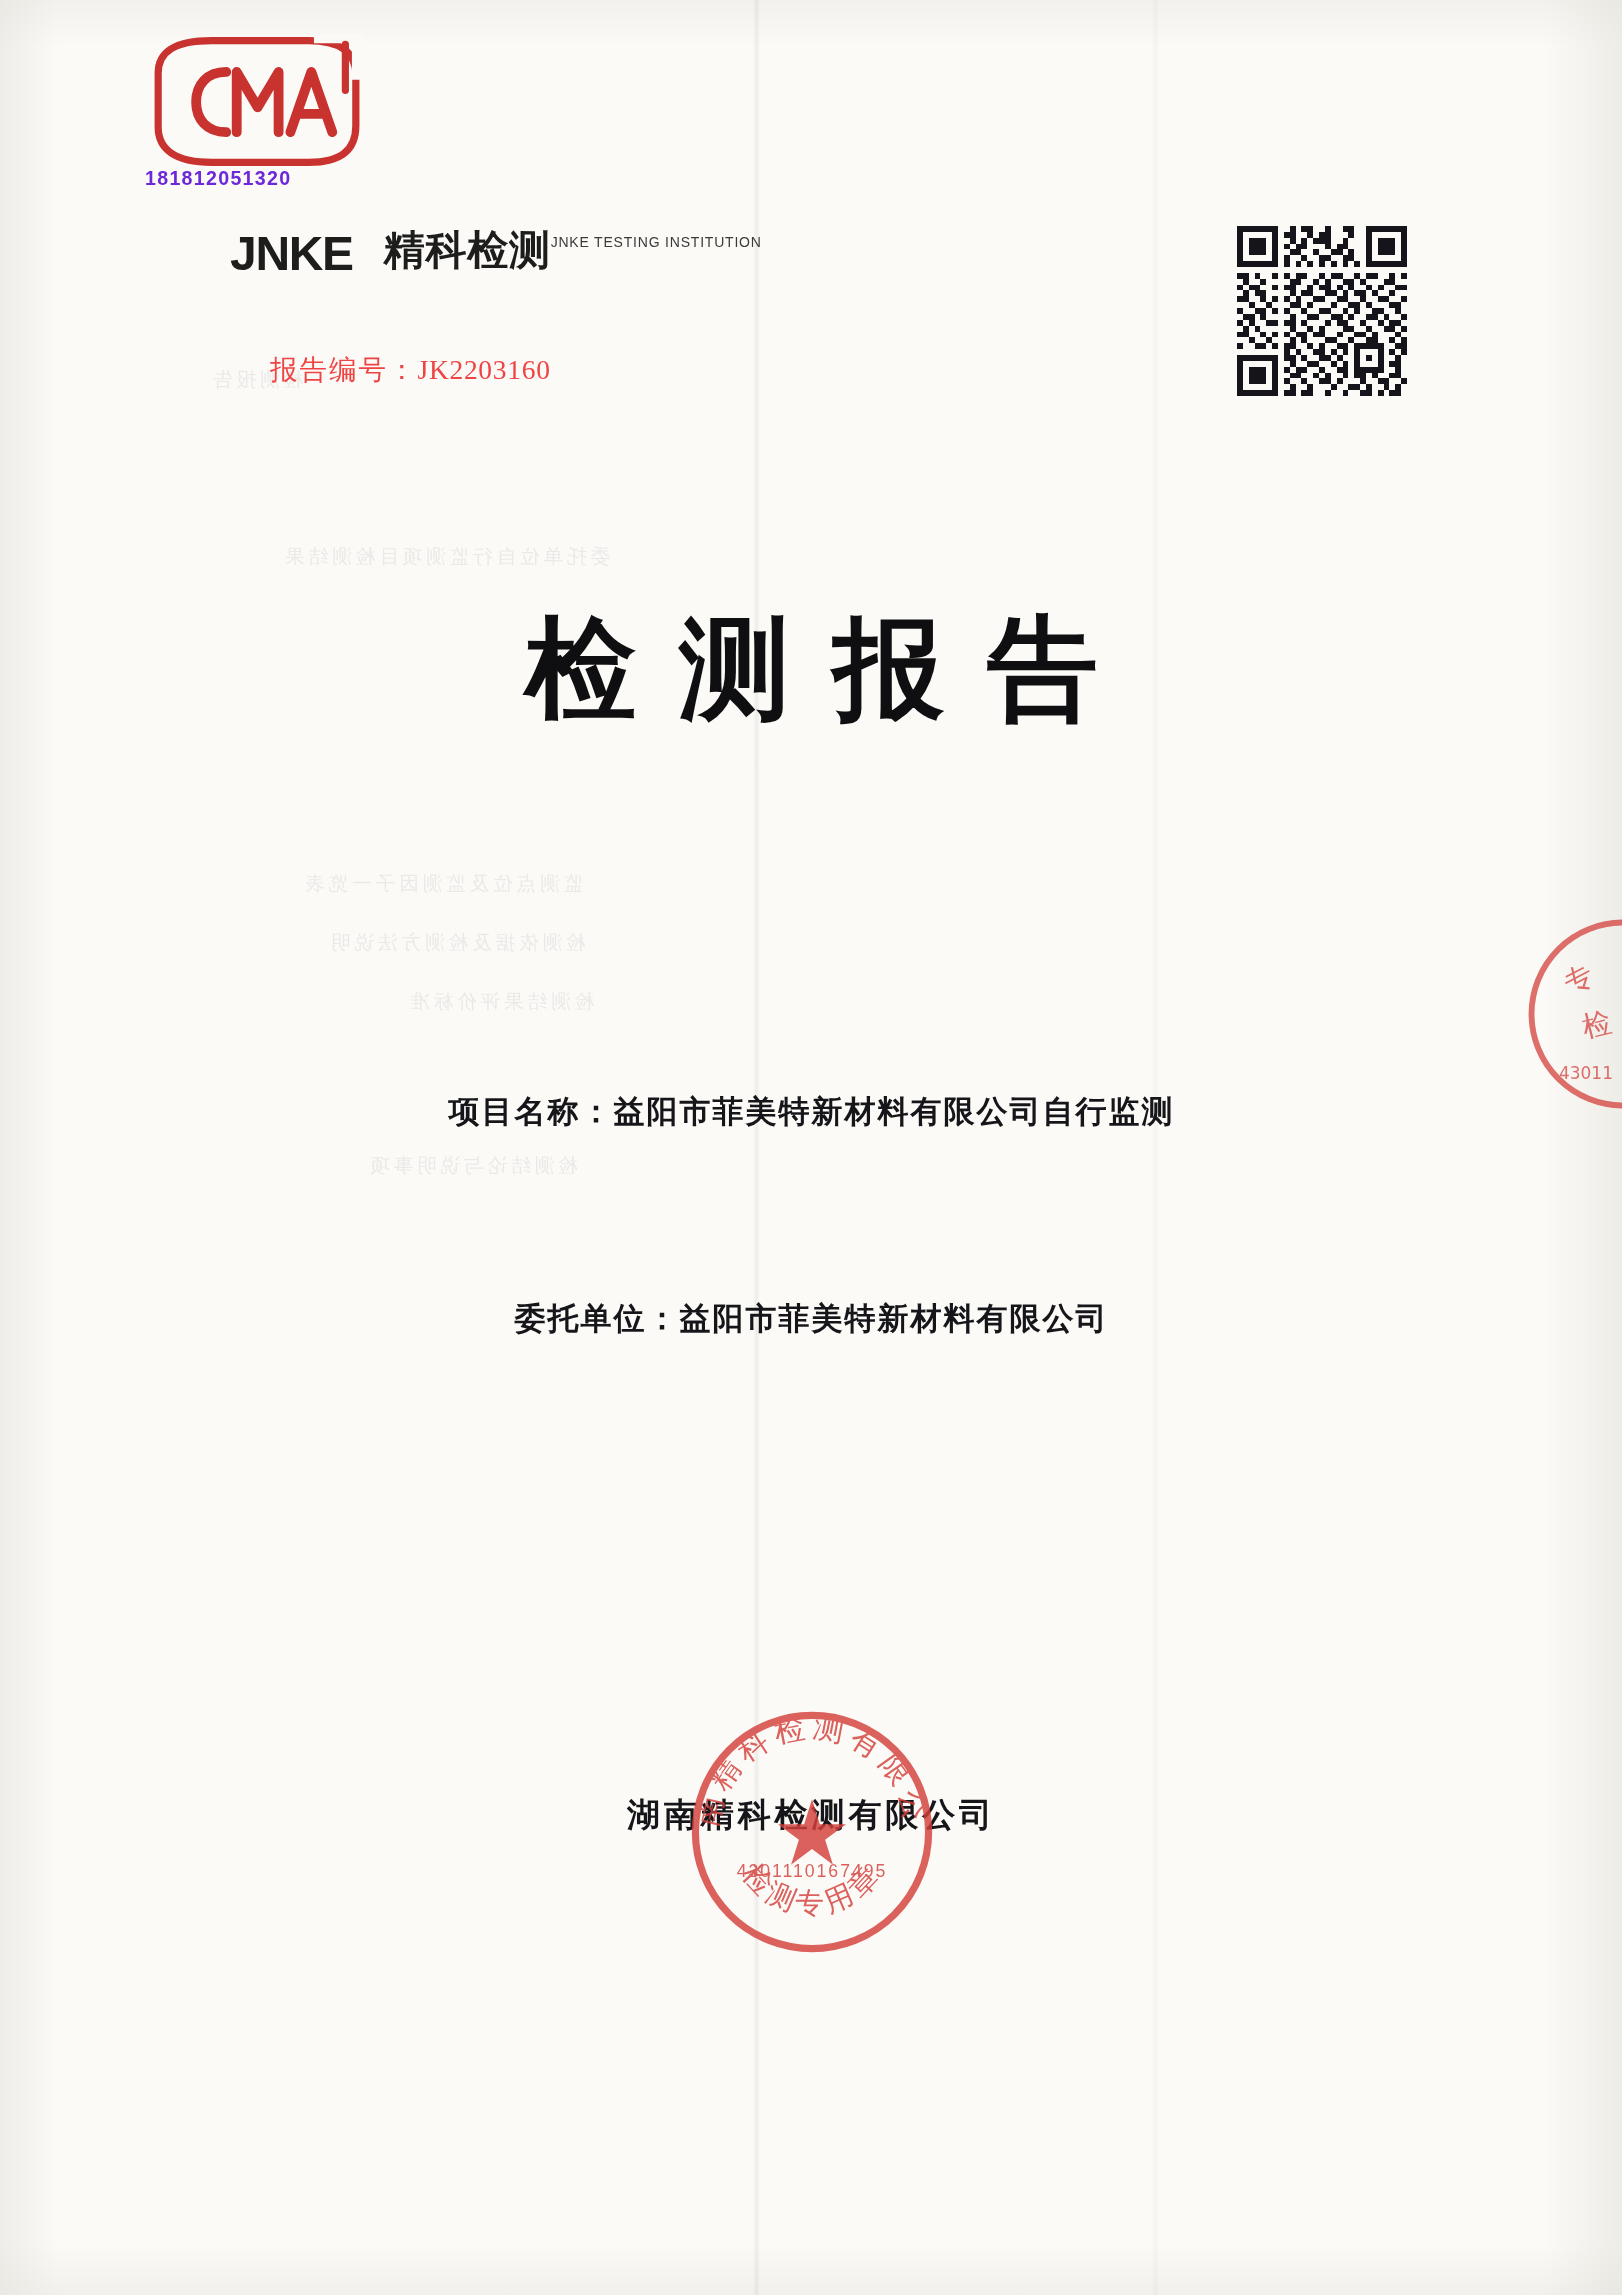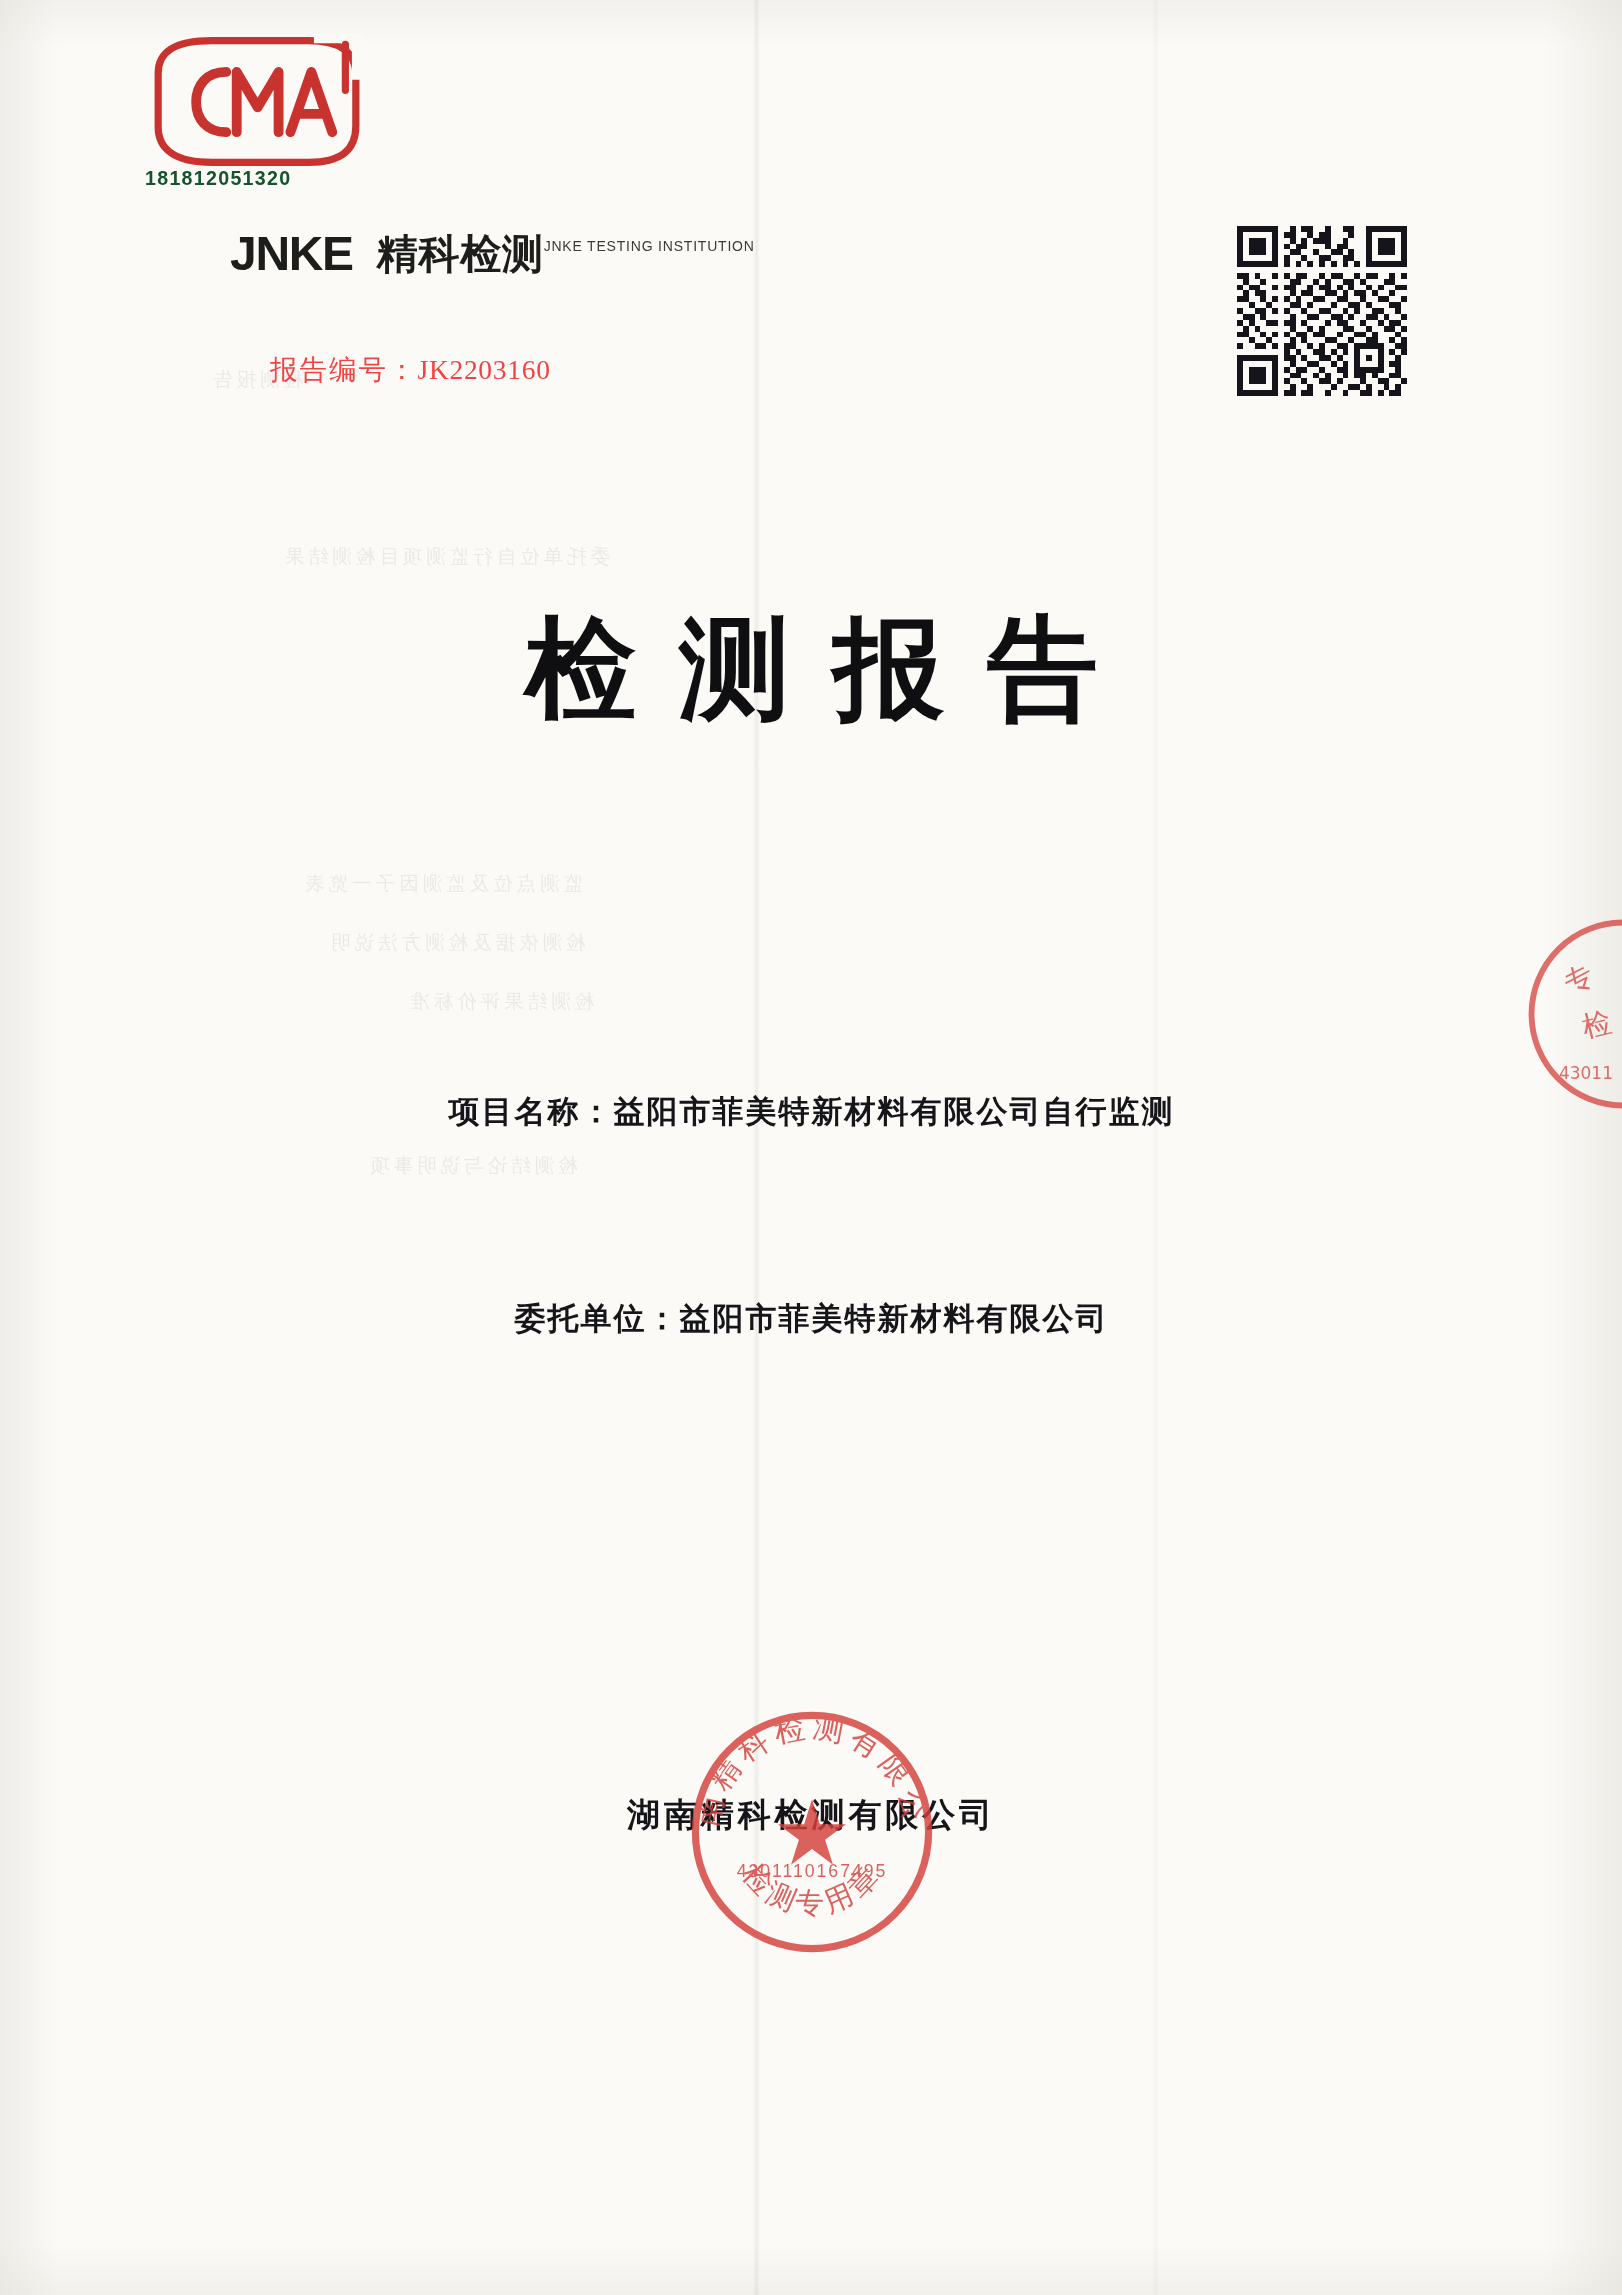--- a/index.html
+++ b/index.html
@@ -50,32 +50,32 @@
     color: #c8322f;
   }
   .cma-stamp svg { display:block; }
   .cma-number {
     position: absolute;
     left: 145px;
     top: 167px;
     font-family: "Liberation Sans", sans-serif;
     font-size: 19.6px;
     letter-spacing: 1.3px;
-    color: #14532d;
+    color: #6d28d9;
     font-weight: 600;
   }
 
   
   .logo-block {
     position: absolute;
     left: 230px;
     top: 230px;
     display: flex;
-    align-items: center;
-    gap: 24px;
+    align-items: flex-start;
+    gap: 31px;
   }
   .logo-mark {
     font-family: "Liberation Sans", sans-serif;
     font-size: 48px;
     font-weight: 700;
     letter-spacing: -1.3px;
     color: #1d1d1b;
     line-height: 1;
   }
   .logo-cn {

